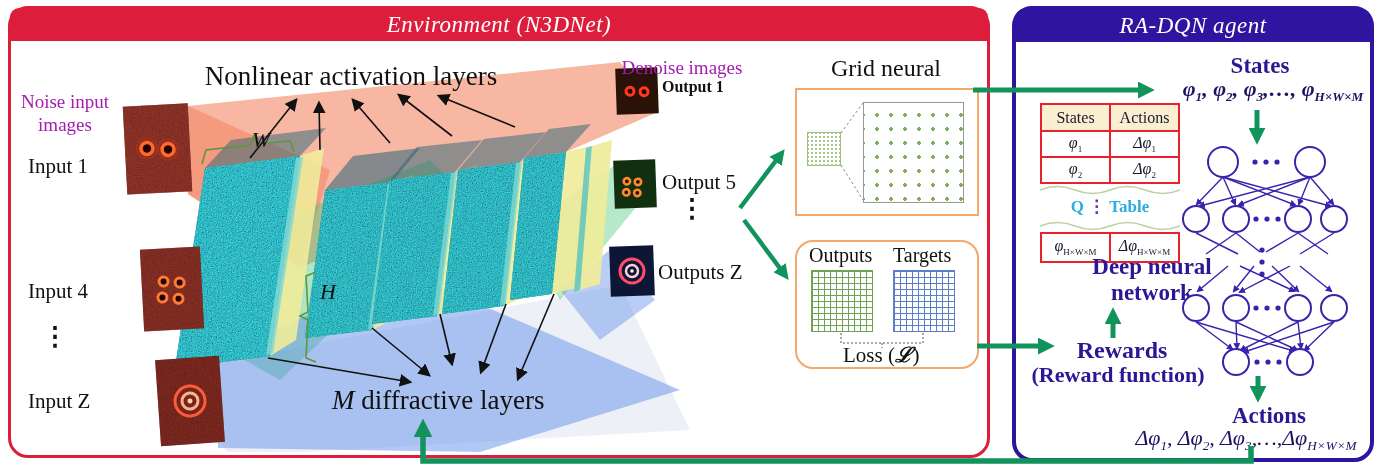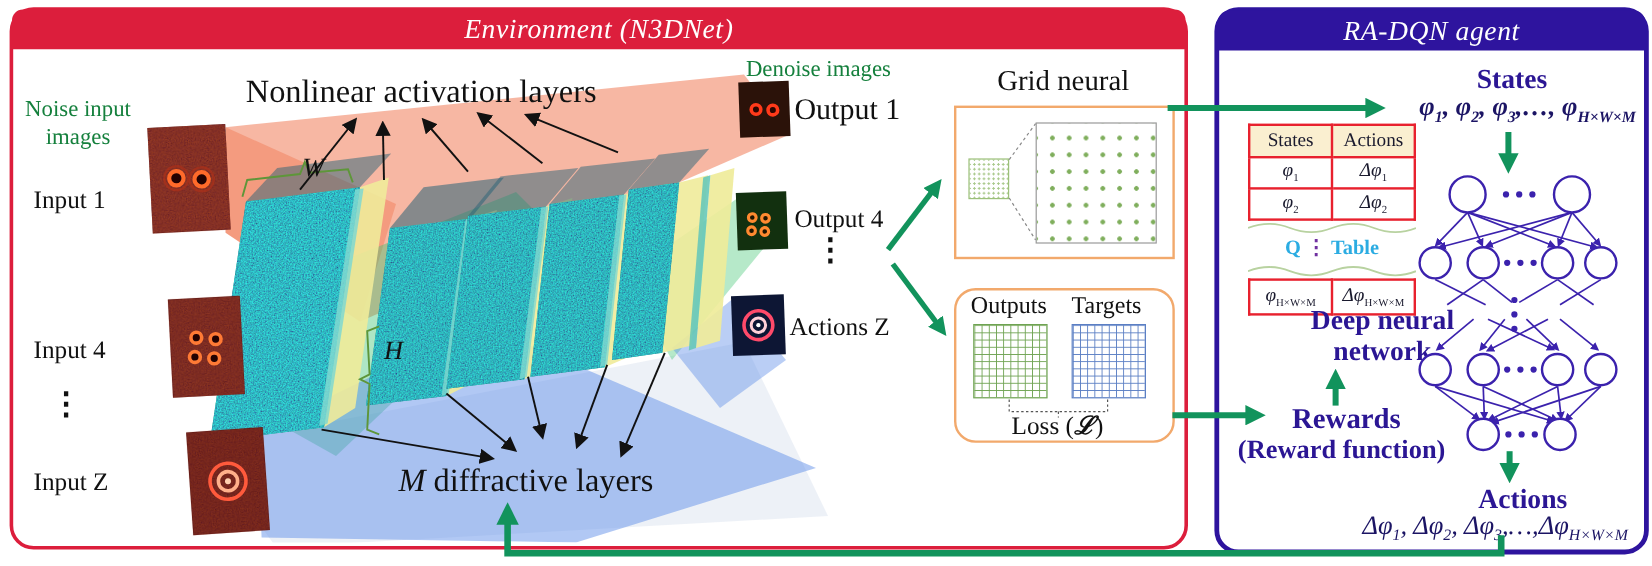--- a/index.html
+++ b/index.html
@@ -11,21 +11,21 @@
   .env-panel{left:8px;top:6px;width:976px;height:446px;border:3px solid #DC1E3C;}
   .agent-panel{left:1012px;top:6px;width:354px;height:448px;border:4px solid #2E149E;}
   .panel-header{position:absolute;left:-1px;top:-1px;right:-1px;height:33px;
       border-radius:9px 9px 0 0;color:#fff;font-style:italic;font-size:23px;
       display:flex;align-items:center;justify-content:center;letter-spacing:.5px;}
   .env-header{background:#DC1E3C;}
   .agent-header{background:#2E149E;}
   
   .lbl{position:absolute;z-index:6;line-height:1.05;}
   .center{text-align:center;}
-  .orange{color:#15803d;}
+  .orange{color:#a21caf;margin-top:10px;}
   .indigo{color:#2B1694;font-weight:bold;}
   .it{font-style:italic;}
   sub{font-size:60%;}
   .formula{font-size:22px;color:#1B1464;font-style:italic;}
   .formula sub{font-style:italic;}
   .vdots{font-size:26px;font-weight:bold;color:#111;line-height:.85;}
   
   .obox{position:absolute;border:2px solid #F2A96C;background:#fff;z-index:5;}
   .dotgrid-small{position:absolute;border:1.5px solid #9CC07A;
       background-image:radial-gradient(#A8C88A 0.8px, transparent 1.1px);
@@ -205,24 +205,24 @@
   <div class="lbl" style="left:28px;top:390px;width:70px;font-size:21px;">Input Z</div>
 
   <div class="lbl it" style="left:252px;top:128px;font-size:22px;">W</div>
   <div class="lbl it" style="left:320px;top:280px;font-size:22px;">H</div>
 
   <div class="lbl" style="left:332px;top:386px;font-size:27px;">
     <span class="it">M</span><span> diffractive layers</span>
   </div>
 
   <div class="lbl orange center" style="left:600px;top:48px;width:164px;font-size:19px;">Denoise images</div>
-  <div class="lbl" style="left:662px;top:79px;font-size:25px;">Output 1</div>
-  <div class="lbl" style="left:662px;top:171px;font-size:21px;">Output 4</div>
+  <div class="lbl" style="left:662px;top:79px;font-size:16px;font-weight:bold;">Output 1</div>
+  <div class="lbl" style="left:662px;top:171px;font-size:21px;">Output 5</div>
   <div class="lbl vdots" style="left:679px;top:198px;">⋮</div>
-  <div class="lbl" style="left:658px;top:261px;font-size:21px;">Actions Z</div>
+  <div class="lbl" style="left:658px;top:261px;font-size:21px;">Outputs Z</div>
 
   <div class="lbl center" style="left:798px;top:56px;width:176px;font-size:24px;">Grid neural</div>
   <div class="obox" style="left:795px;top:88px;width:180px;height:124px;">
     <div class="dotgrid-small" style="left:10px;top:42px;width:32px;height:32px;"></div>
     <svg class="abs" width="180" height="124" style="left:0;top:0;">
       <line x1="44" y1="43" x2="66" y2="13" stroke="#888" stroke-width="1" stroke-dasharray="2.5,2.5"></line>
       <line x1="44" y1="75" x2="66" y2="110" stroke="#888" stroke-width="1" stroke-dasharray="2.5,2.5"></line>
     </svg>
     <div class="dotgrid-big" style="left:66px;top:12px;width:99px;height:99px;"></div>
   </div>

